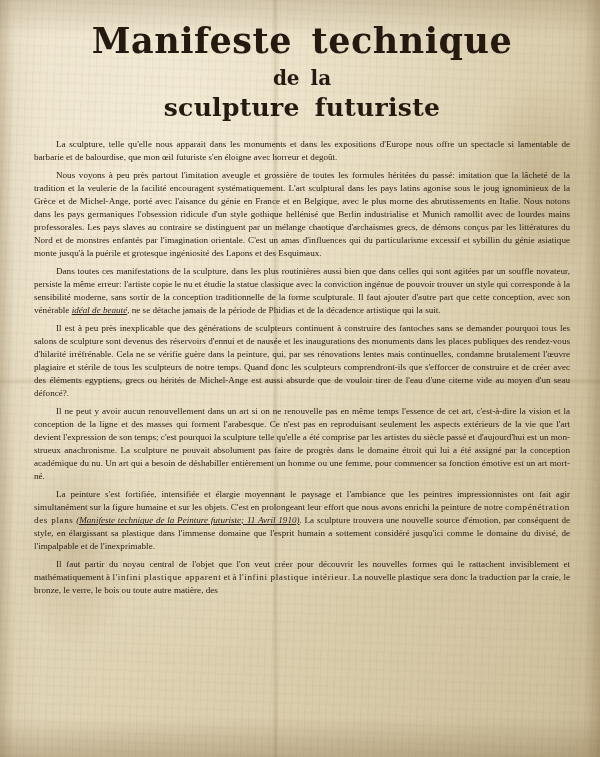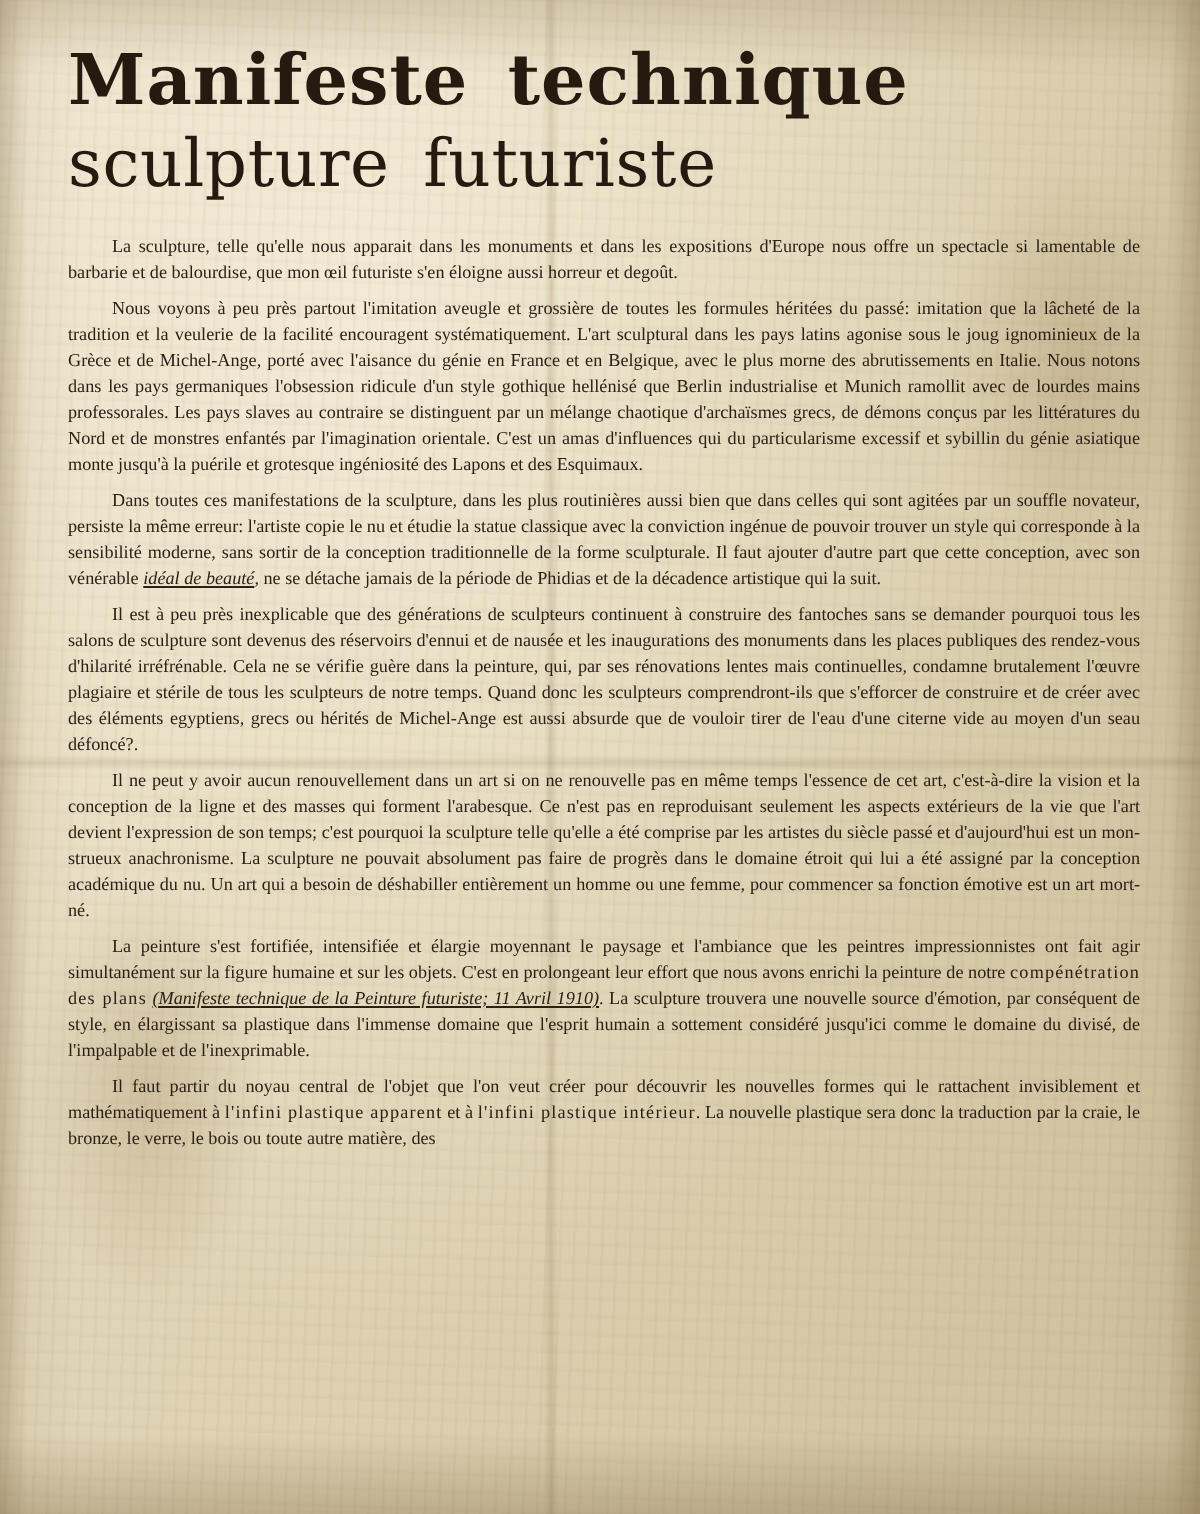--- a/index.html
+++ b/index.html
@@ -44,43 +44,43 @@
       repeating-linear-gradient(92deg, rgba(150,120,80,0.055) 0px, rgba(150,120,80,0.055) 1px, rgba(255,255,255,0) 2px, rgba(255,255,255,0) 7px),
       repeating-linear-gradient(2deg, rgba(150,120,80,0.04) 0px, rgba(150,120,80,0.04) 1px, rgba(255,255,255,0) 3px, rgba(255,255,255,0) 9px);
     mix-blend-mode: multiply;
     opacity: 0.8;
   }
   .content {
     position: relative;
     z-index: 3;
   }
   .title-block {
-    text-align: left;
+    text-align: center;
     color: #241a10;
   }
   .title-main {
     font-family: "DejaVu Serif", serif;
     font-weight: bold;
     font-size: 35px;
     letter-spacing: 0.5px;
     line-height: 1.08;
     margin: 0 0 2px 0;
     word-spacing: 7px;
   }
   .title-de-la {
     font-family: "DejaVu Serif", serif;
     font-weight: bold;
     font-size: 20px;
     margin: 6px 0 3px 0;
     word-spacing: 4px;
   }
   .title-sub {
     font-family: "DejaVu Serif", serif;
-    font-weight: normal;
-    font-size: 33px;
+    font-weight: bold;
+    font-size: 25px;
     letter-spacing: 0.3px;
     margin: 0 0 0 0;
     word-spacing: 6px;
   }
   .body-text {
     margin-top: 16px;
     color: #2a2016;
     font-size: 9.1px;
     line-height: 1.42;
     text-align: justify;
@@ -123,25 +123,26 @@
 <div class="page">
 
   <div class="fold fold-v" style="left:272px;"></div>
   <div class="fold fold-h" style="top:378px;"></div>
   <div class="stain" style="left:14px; top:440px; width:120px; height:210px;"></div>
   <div class="stain" style="left:470px; top:80px; width:140px; height:200px;"></div>
 
   <div class="content">
     <div class="title-block">
       <div class="title-main">Manifeste technique</div>
+      <div class="title-de-la">de la</div>
       <div class="title-sub">sculpture futuriste</div>
     </div>
 
     <div class="body-text">
-      <p>La sculpture, telle qu'elle nous apparait dans les monuments et dans les expositions d'Europe nous offre un spectacle si lamentable de barbarie et de balourdise, que mon œil futuriste s'en éloigne aussi horreur et degoût.</p>
+      <p>La sculpture, telle qu'elle nous apparait dans les monuments et dans les expositions d'Europe nous offre un spectacle si lamentable de barbarie et de balourdise, que mon œil futuriste s'en éloigne avec horreur et degoût.</p>
       <p>Nous voyons à peu près partout l'imitation aveugle et grossière de toutes les formules héritées du passé: imitation que la lâcheté de la tradition et la veulerie de la facilité encouragent systématiquement. L'art sculptural dans les pays latins agonise sous le joug ignominieux de la Grèce et de Michel-Ange, porté avec l'aisance du génie en France et en Belgique, avec le plus morne des abrutissements en Italie. Nous notons dans les pays germaniques l'obsession ridicule d'un style gothique hellénisé que Berlin industrialise et Munich ramollit avec de lourdes mains professorales. Les pays slaves au contraire se distinguent par un mélange chaotique d'archaïsmes grecs, de démons conçus par les littératures du Nord et de monstres enfantés par l'imagination orientale. C'est un amas d'influences qui du particularisme excessif et sybillin du génie asiatique monte jusqu'à la puérile et grotesque ingéniosité des Lapons et des Esquimaux.</p>
       <p>
         <span>Dans toutes ces manifestations de la sculpture, dans les plus routinières aussi bien que dans celles qui sont agitées par un souffle novateur, persiste la même erreur: l'artiste copie le nu et étudie la statue classique avec la conviction ingénue de pouvoir trouver un style qui corresponde à la sensibilité moderne, sans sortir de la conception traditionnelle de la forme sculpturale. Il faut ajouter d'autre part que cette conception, avec son vénérable <span class="italic-run">idéal de beauté</span>, ne se détache jamais de la période de Phidias et de la décadence artistique qui la suit.</span>
       </p>
       <p>Il est à peu près inexplicable que des générations de sculpteurs continuent à construire des fantoches sans se demander pourquoi tous les salons de sculpture sont devenus des réservoirs d'ennui et de nausée et les inaugurations des monuments dans les places publiques des rendez-vous d'hilarité irréfrénable. Cela ne se vérifie guère dans la peinture, qui, par ses rénovations lentes mais continuelles, condamne brutalement l'œuvre plagiaire et stérile de tous les sculpteurs de notre temps. Quand donc les sculpteurs comprendront-ils que s'efforcer de construire et de créer avec des éléments egyptiens, grecs ou hérités de Michel-Ange est aussi absurde que de vouloir tirer de l'eau d'une citerne vide au moyen d'un seau défoncé?.</p>
       <p>Il ne peut y avoir aucun renouvellement dans un art si on ne renouvelle pas en même temps l'essence de cet art, c'est-à-dire la vision et la conception de la ligne et des masses qui forment l'arabesque. Ce n'est pas en reproduisant seulement les aspects extérieurs de la vie que l'art devient l'expression de son temps; c'est pourquoi la sculpture telle qu'elle a été comprise par les artistes du siècle passé et d'aujourd'hui est un mon-strueux anachronisme. La sculpture ne pouvait absolument pas faire de progrès dans le domaine étroit qui lui a été assigné par la conception académique du nu. Un art qui a besoin de déshabiller entièrement un homme ou une femme, pour commencer sa fonction émotive est un art mort-né.</p>
       <p>
         <span>La peinture s'est fortifiée, intensifiée et élargie moyennant le paysage et l'ambiance que les peintres impressionnistes ont fait agir simultanément sur la figure humaine et sur les objets. C'est en prolongeant leur effort que nous avons enrichi la peinture de notre <span class="emph-bold">compénétration des plans</span> <span class="italic-run">(Manifeste technique de la Peinture futuriste; 11 Avril 1910)</span>. La sculpture trouvera une nouvelle source d'émotion, par conséquent de style, en élargissant sa plastique dans l'immense domaine que l'esprit humain a sottement considéré jusqu'ici comme le domaine du divisé, de l'impalpable et de l'inexprimable.</span>
       </p>
       <p>

